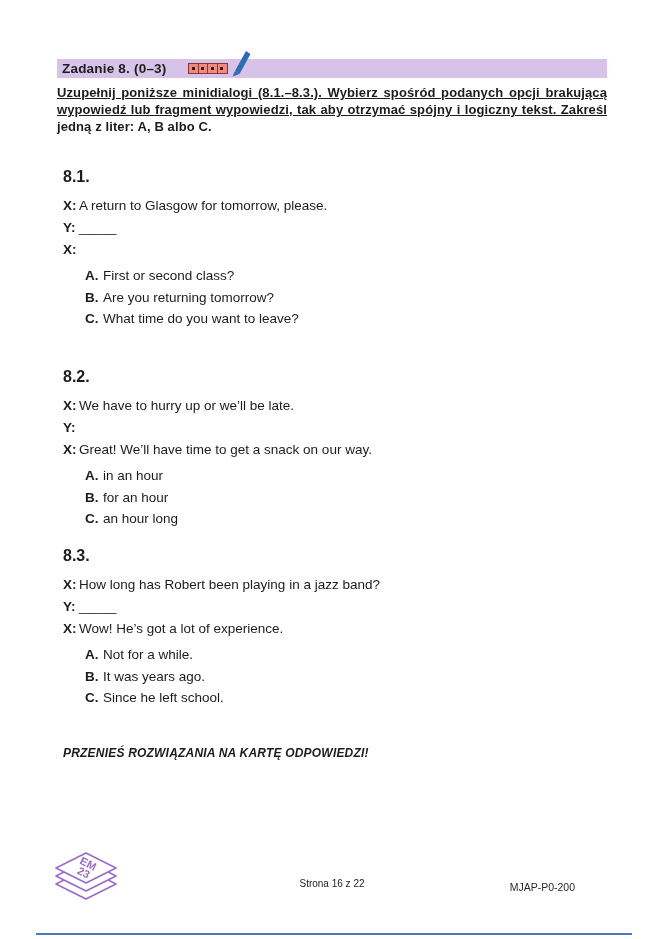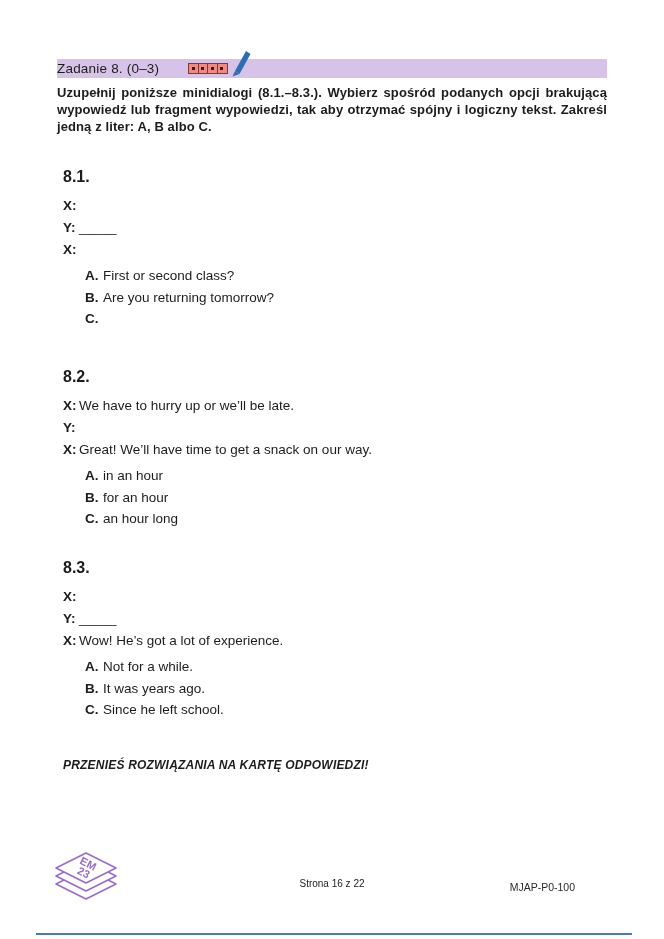--- a/index.html
+++ b/index.html
@@ -22,22 +22,23 @@
   
   .task-bar {
     position: relative;
     width: 550px;
     height: 19px;
     background: #d8c3e8;
     overflow: visible;
   }
   .task-bar .task-title {
     font-size: 13.5px;
-    font-weight: normal;
+    font-weight: bold;
     line-height: 19px;
+    padding-left: 5px;
     letter-spacing: 0.2px;
   }
   .answer-icon {
     position: absolute;
     left: 131px;
     top: 4px;
     display: flex;
   }
   .answer-icon .sq {
     width: 11px;
@@ -62,26 +63,26 @@
     top: -12px;
   }
   
   .instructions {
     margin-top: 6px;
     font-size: 13px;
     font-weight: bold;
     line-height: 17px;
     letter-spacing: 0.1px;
   }
-  .instructions .just { text-align: justify; text-align-last: justify; }
+  .instructions .just { text-align: justify; text-align-last: justify; text-decoration: underline; }
   
   .section { margin-left: 6px; }
   .sec-81 { margin-top: 33px; }
   .sec-82 { margin-top: 42px; }
-  .sec-83 { margin-top: 33px; }
+  .sec-83 { margin-top: 21px; }
   .section .sec-number {
     font-size: 16px;
     font-weight: bold;
     margin-bottom: 12px;
   }
   .dialog-line {
     display: flex;
     font-size: 13.5px;
     line-height: 15px;
     margin-bottom: 7px;
@@ -168,39 +169,41 @@
     <div class="instructions">
       <div class="just">Uzupełnij poniższe minidialogi (8.1.–8.3.). Wybierz spośród podanych opcji brakującą</div>
       <div class="just">wypowiedź lub fragment wypowiedzi, tak aby otrzymać spójny i logiczny tekst. Zakreśl</div>
       <div>jedną z liter: A, B albo C.</div>
     </div>
 
     <div class="section sec-81">
       <div class="sec-number">8.1.</div>
       <div class="dialog-line">
         <span class="speaker">X:</span>
+        <span class="utterance">A return to Glasgow for tomorrow, please.</span>
       </div>
       <div class="dialog-line">
         <span class="speaker">Y:</span>
         <span class="utterance">_____</span>
       </div>
       <div class="dialog-line">
         <span class="speaker">X:</span>
       </div>
       <div class="options">
         <div class="option-line">
           <span class="letter">A.</span>
           <span>First or second class?</span>
         </div>
         <div class="option-line">
           <span class="letter">B.</span>
           <span>Are you returning tomorrow?</span>
         </div>
         <div class="option-line">
           <span class="letter">C.</span>
+          <span>What time do you want to leave?</span>
         </div>
       </div>
     </div>
 
     <div class="section sec-82">
       <div class="sec-number">8.2.</div>
       <div class="dialog-line">
         <span class="speaker">X:</span>
         <span class="utterance">We have to hurry up or we’ll be late.</span>
       </div>
@@ -224,20 +227,21 @@
           <span class="letter">C.</span>
           <span>an hour long</span>
         </div>
       </div>
     </div>
 
     <div class="section sec-83">
       <div class="sec-number">8.3.</div>
       <div class="dialog-line">
         <span class="speaker">X:</span>
+        <span class="utterance">How long has Robert been playing in a jazz band?</span>
       </div>
       <div class="dialog-line">
         <span class="speaker">Y:</span>
         <span class="utterance">_____</span>
       </div>
       <div class="dialog-line">
         <span class="speaker">X:</span>
         <span class="utterance">Wow! He’s got a lot of experience.</span>
       </div>
       <div class="options">
@@ -266,15 +270,15 @@
         <path d="M38 10 L68 25 L38 40 L8 25 Z" fill="#ffffff"></path>
         <path d="M38 2 L68 17 L38 32 L8 17 Z" fill="#ffffff"></path>
       </g>
       <g transform="rotate(27 38 17)" fill="#9a6cc5" font-family="Liberation Sans, sans-serif" font-size="11" font-weight="bold" text-anchor="middle">
         <text x="38" y="16">EM</text>
         <text x="38" y="26">23</text>
       </g>
     </svg>
   </div>
   <div class="footer-page">Strona 16 z 22</div>
-  <div class="footer-code">MJAP-P0-100</div>
+  <div class="footer-code">MJAP-P0-200</div>
   <div class="bottom-rule"></div>
 </div>
 
 </body></html>

